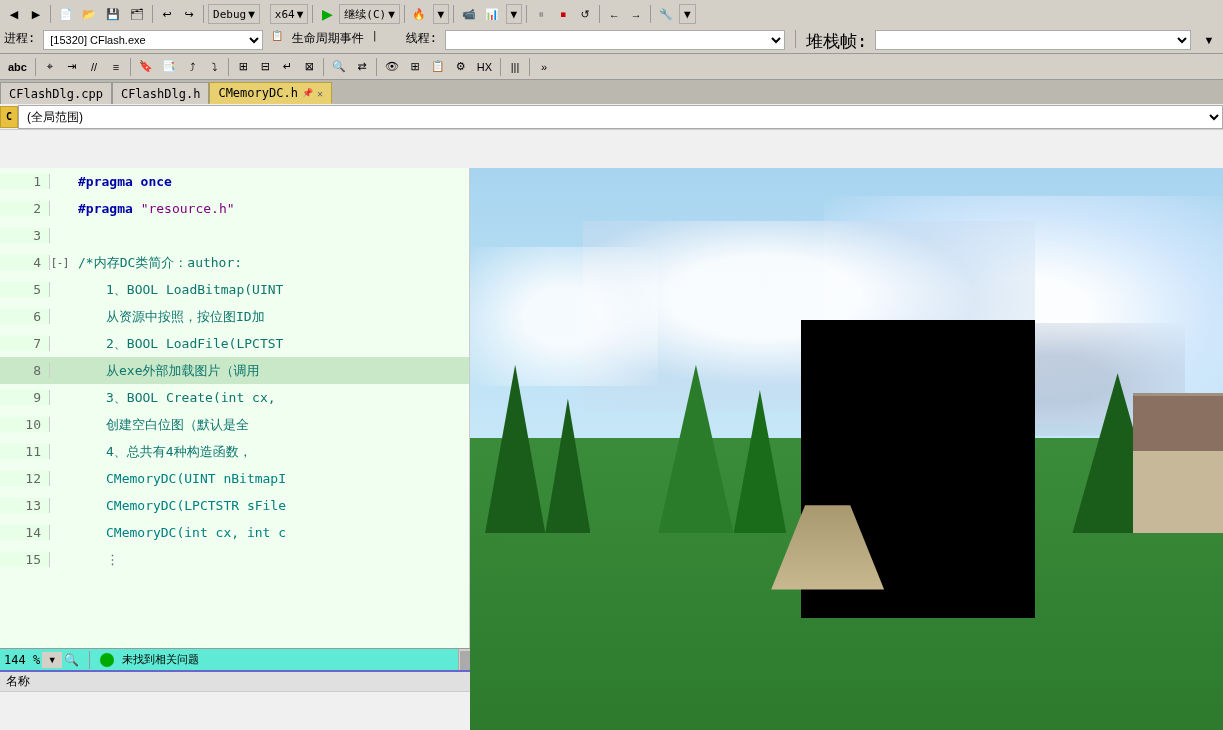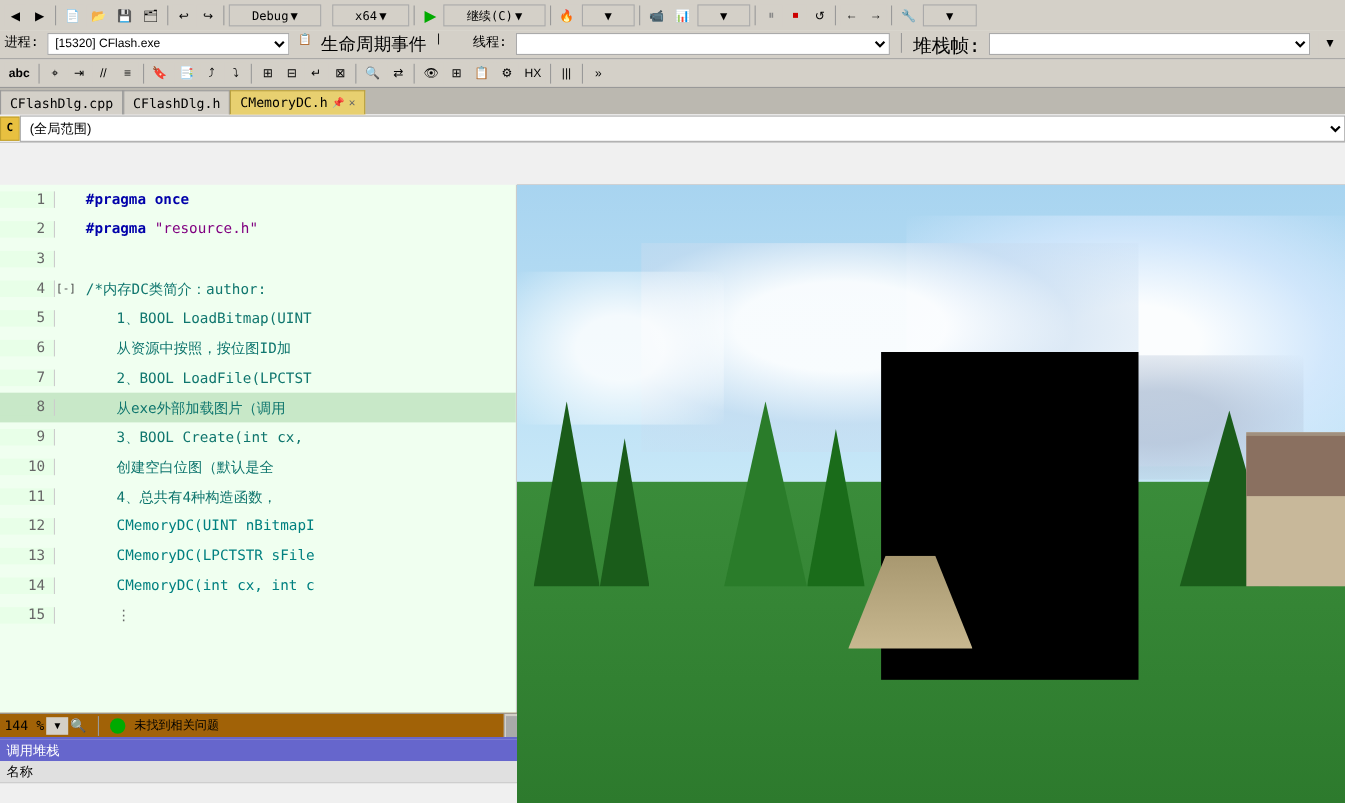--- a/index.html
+++ b/index.html
@@ -7,21 +7,21 @@
     .toolbar-row1 { display: flex; align-items: center; padding: 2px 4px; height: 28px; background: #d4d0c8; gap: 2px; }
 
     .tb-btn { background: #d4d0c8; border: 1px solid transparent; padding: 1px 3px; cursor: pointer; font-size: 11px; display: flex; align-items: center; justify-content: center; min-width: 20px; height: 20px; }
     .tb-sep { width: 1px; height: 18px; background: #999; margin: 0 2px; }
     .tb-sep-h { width: 6px; }
 
     
     .process-bar { display: flex; padding: 2px 4px; height: 26px; background: #d4d0c8; border-bottom: 1px solid #999; gap: 8px; }
     .process-label { font-size: 12px; color: #000; }
     .process-select { background: white; border: 1px solid #aaa; height: 20px; font-size: 11px; width: 220px; padding: 0 2px; }
-    .lifecycle-label { font-size: 16px; }
+    .lifecycle-label { font-size: 12px; }
     .lifecycle-select { background: white; border: 1px solid #aaa; height: 20px; font-size: 11px; width: 340px; }
     .thread-label { font-size: 12px; margin-left: 20px; }
     .stack-label { font-size: 17px; }
     .stack-select { background: white; border: 1px solid #aaa; height: 20px; font-size: 11px; width: 280px; flex: 1; }
 
     
     .abc-row { display: flex; align-items: center; padding: 2px 4px; height: 26px; background: #d4d0c8; border-bottom: 1px solid #999; gap: 2px; }
 
     
     .tab-bar { display: flex; align-items: flex-end; background: #bbb8b0; height: 24px; padding-top: 2px; }
@@ -46,21 +46,21 @@
     .line-content { padding-left: 8px; font-size: 13px; white-space: nowrap; }
 
     .kw-pragma { color: #0000aa; font-weight: bold; }
     .kw-include { color: #0000aa; font-weight: bold; }
     .kw-comment { color: #0f766e; }
     .kw-string { color: #800080; }
     .kw-normal { color: #008080; }
     .kw-highlight { background: #c8e8c8; }
 
     
-    .status-bar { display: flex; align-items: center; height: 22px; background: #a16207; border-top: 1px solid #999; padding: 0 4px; gap: 8px; position: absolute; bottom: 60px; left: 0; width: 470px; }
+    .status-bar { display: flex; align-items: center; height: 22px; background: #5eead4; border-top: 1px solid #999; padding: 0 4px; gap: 8px; position: absolute; bottom: 60px; left: 0; width: 470px; }
     .status-zoom { display: flex; align-items: center; gap: 2px; }
     .status-icon { width: 14px; height: 14px; border-radius: 50%; background: #00aa00; display: flex; align-items: center; justify-content: center; }
     .status-text { font-size: 11px; }
 
     
     .callstack-panel { position: absolute; bottom: 0; left: 0; width: 470px; height: 60px; background: #f0f0f0; border-top: 2px solid #6666cc; }
     .callstack-title { background: #6666cc; color: white; font-size: 12px; padding: 2px 6px; height: 20px; display: flex; align-items: center; }
     .callstack-header { display: flex; padding: 2px 6px; font-size: 12px; color: #000; background: #e0e0e0; border-bottom: 1px solid #ccc; height: 20px; align-items: center; }
 
     
@@ -68,21 +68,21 @@
     .content-area { display: flex; position: absolute; top: 168px; left: 0; right: 0; bottom: 0; }
     .left-panel { width: 470px; position: relative; display: flex; flex-direction: column; }
     .right-panel { flex: 1; background: #555; position: relative; overflow: hidden; }
 
     
     .pano-scene { width: 100%; height: 100%; position: relative; overflow: hidden; }
     .sky { position: absolute; top: 0; left: 0; right: 0; height: 50%; background: linear-gradient(180deg, #a8d4f0 0%, #c8e8f8 100%); }
     .ground { position: absolute; bottom: 0; left: 0; right: 0; height: 52%; background: linear-gradient(180deg, #3a8c3a 0%, #2d7a2d 100%); }
 
     
-    .debug-dropdown { display: flex; align-items: center; background: #d4d0c8; border: 1px solid #aaa; height: 20px; padding: 0 20px; cursor: pointer; font-size: 11px; gap: 2px; }
+    .debug-dropdown { display: flex; align-items: center; background: #d4d0c8; border: 1px solid #aaa; height: 20px; padding: 0 4px; cursor: pointer; font-size: 11px; gap: 2px; }
   </style>
 </head>
 <body>
 
 <div class="layout">
 
   <div class="toolbar-row1">
     <button class="tb-btn">◀</button>
     <button class="tb-btn">▶</button>
     <div class="tb-sep"></div>
@@ -344,23 +344,20 @@
         <div class="tb-sep"></div>
         <div class="status-icon"></div>
         <span class="status-text">未找到相关问题</span>
 
         <div style="position:absolute; right:0; bottom:0; width:12px; height:100%; background:#d4d0c8; border-left:1px solid #aaa;">
           <div style="width:10px; height:20px; background:#aaa; margin:2px auto;"></div>
         </div>
       </div>
 
       <div class="callstack-panel">
-        <div class="callstack-title">
-          <span>调用堆栈</span>
-        </div>
         <div class="callstack-header">
           <span>名称</span>
         </div>
       </div>
     </div>
 
     <div class="right-panel">
       <div class="pano-scene">
 
         <div class="sky"></div>

